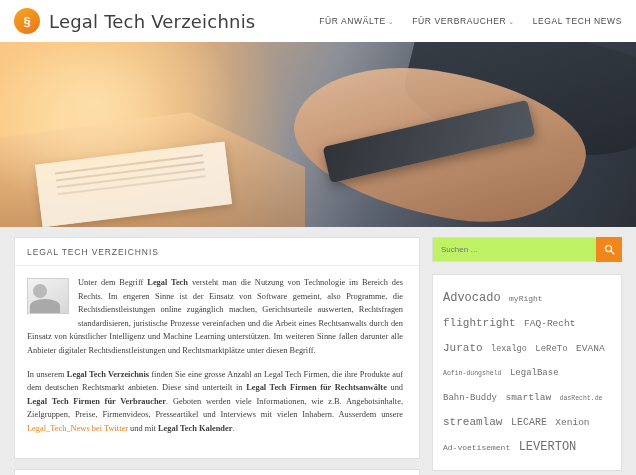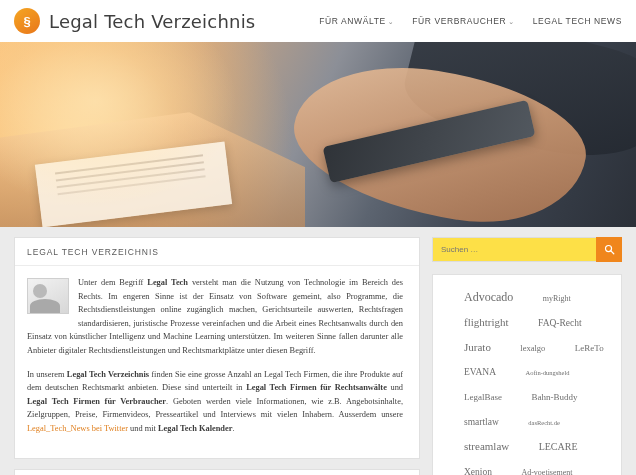--- a/index.html
+++ b/index.html
@@ -128,35 +128,34 @@
     margin: 0 4px 10px 0; text-align: justify;
     font-family: "Liberation Serif", serif;
   }
   p.txt b { font-weight: bold; }
   p.txt a { color: #e08020; text-decoration: none; }
 
   
   .searchbar { display: flex; height: 25px; margin-bottom: 12px; }
   .searchbar input {
     flex: 1; border: 1px solid #dcdcdc; border-right: none;
-    background: #fde047; padding: 0 8px; font-size: 8px; color: #777;
+    background: #bef264; padding: 0 8px; font-size: 8px; color: #777;
     font-family: "Liberation Sans", sans-serif; outline: none;
   }
   .search-btn {
     width: 26px; background: #f0861c; border: 1px solid #f0861c;
     color: #fff; display: flex; align-items: center; justify-content: center;
     cursor: pointer;
   }
   .tagpanel { background: #fff; border: 1px solid #e0e0e0; }
   .tagcloud { padding: 9px 10px 12px 10px; line-height: 1.55; }
   .tag {
     color: #6f6f6f; text-decoration: none; margin-right: 4px;
     display: inline; white-space: nowrap; cursor: pointer;
-    font-family: Liberation Serif, serif;
-    margin-left: 21px;
+    font-family: Liberation Mono, monospace;
   }
 
   .tip-panel { margin-top: 10px; }
 </style>
 </head>
 <body>
 
 <div class="header">
   <div class="logo-wrap">
     <div class="logo-mark">§</div>

